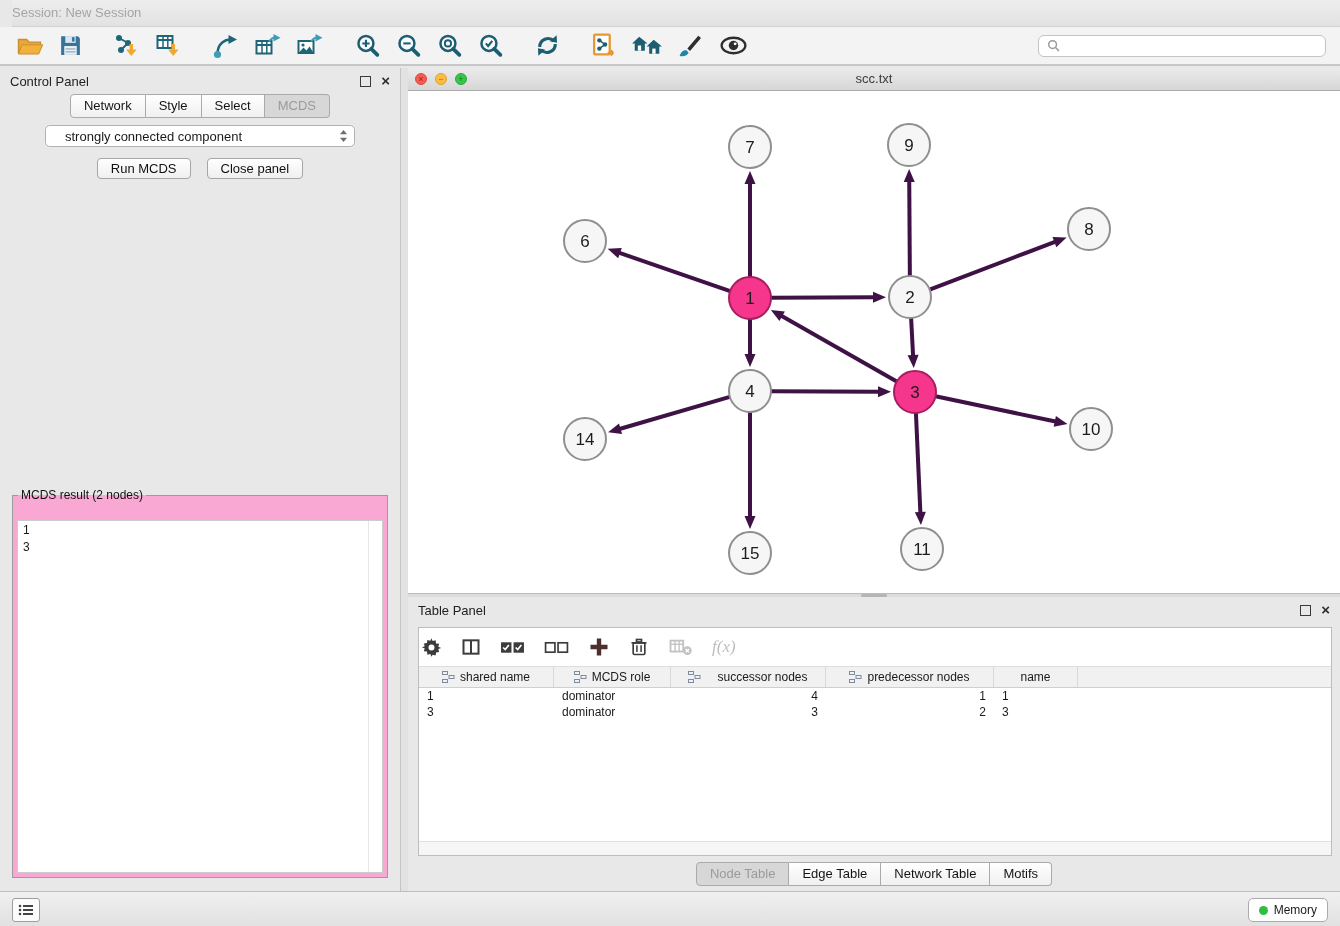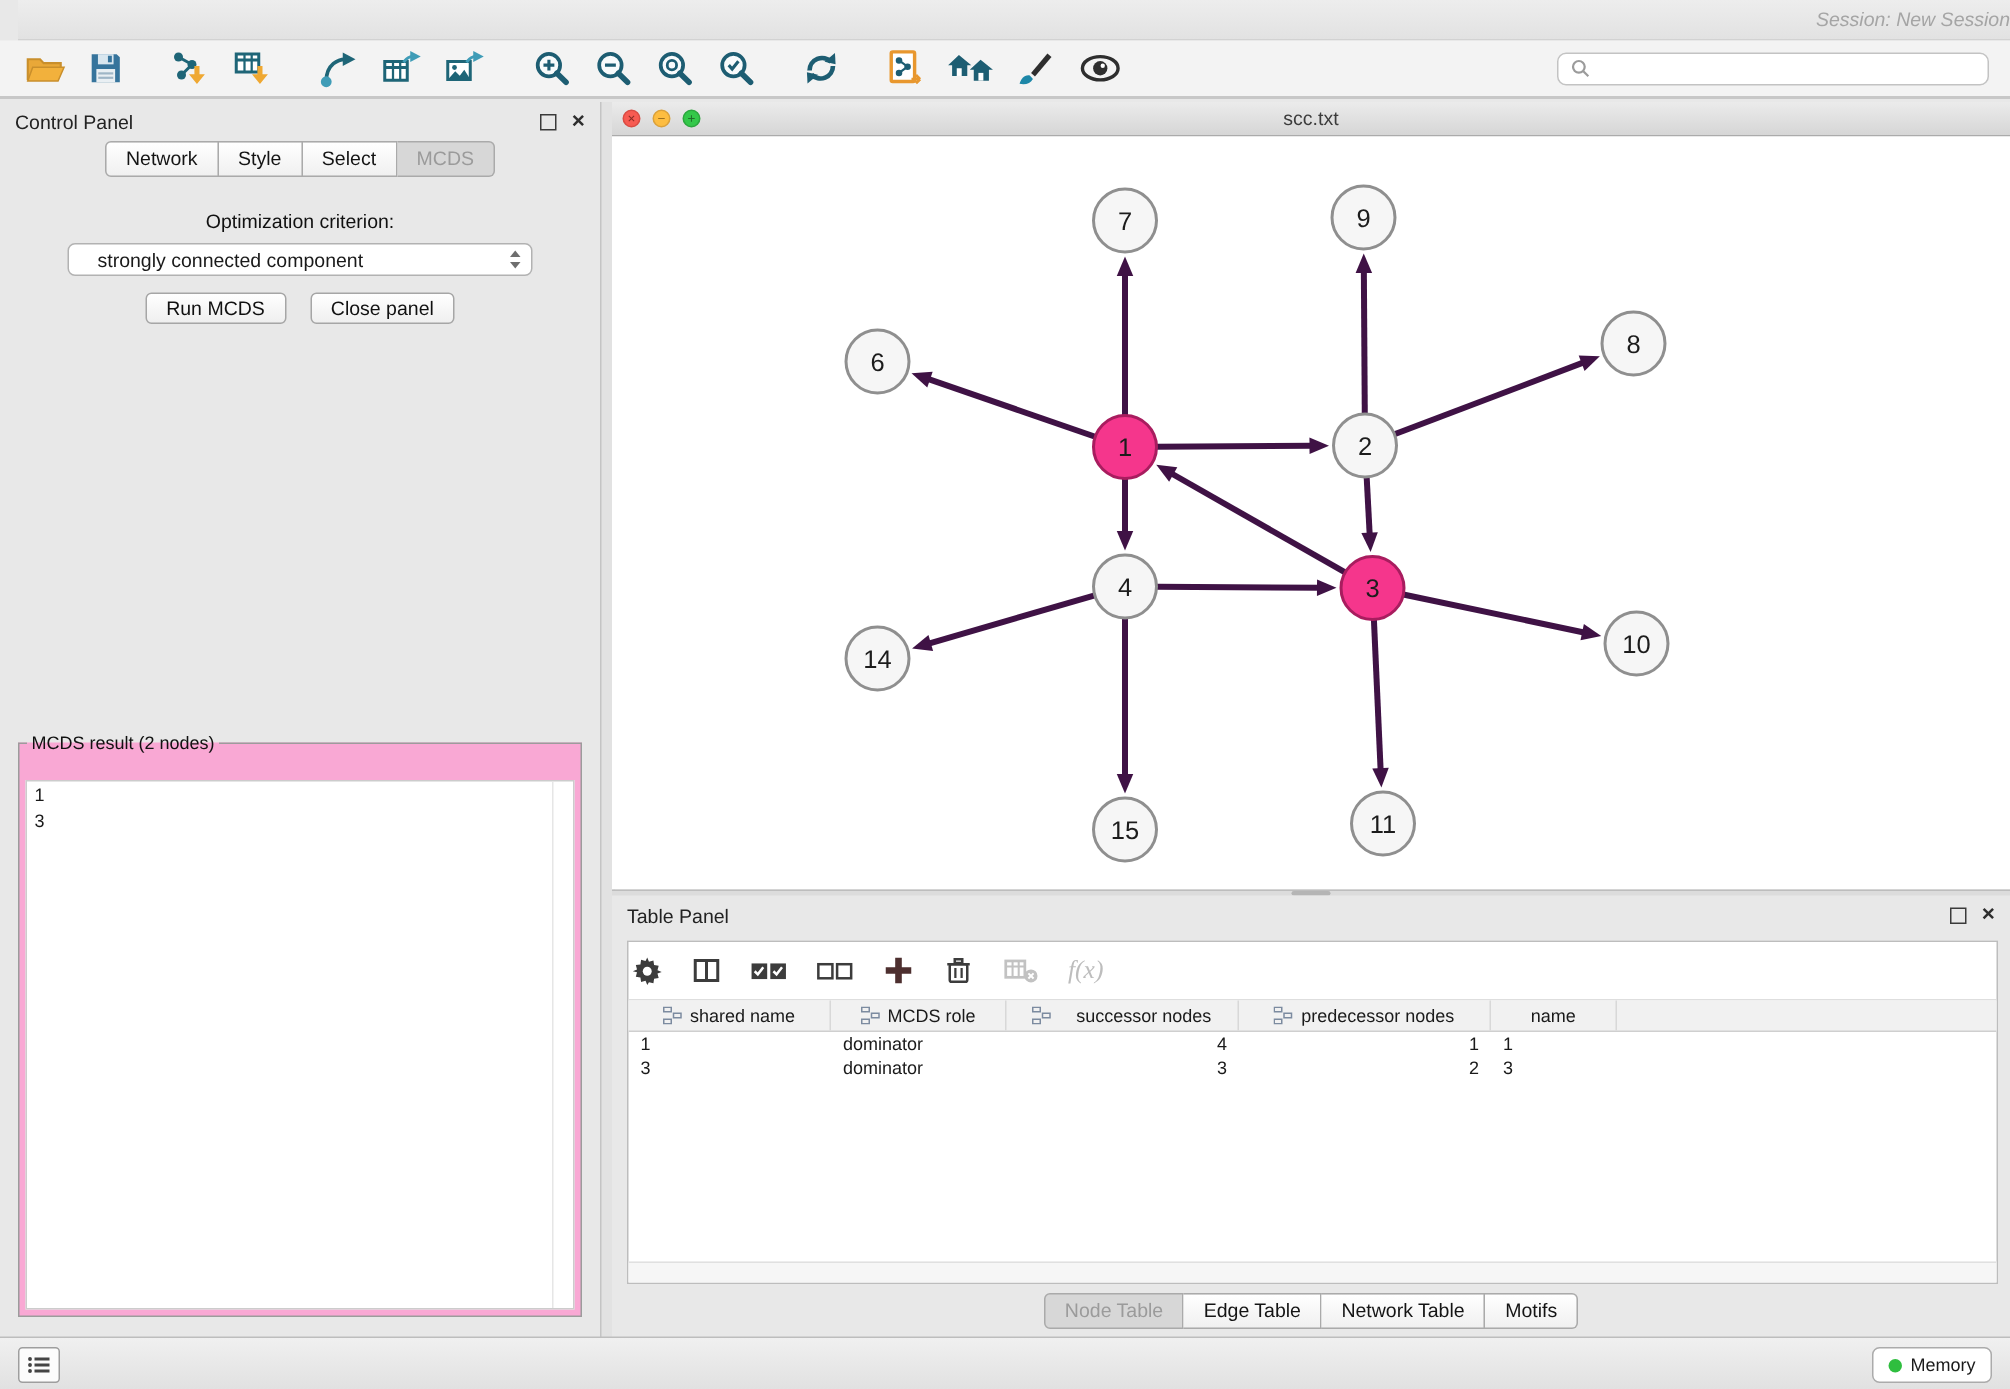--- a/index.html
+++ b/index.html
@@ -2,21 +2,21 @@
 <html><head>
 <meta charset="utf-8">
 <style>
   html,body{margin:0;padding:0;background:#cfcfcf;}
   .window{position:relative;width:1340px;height:926px;background:#e8e8e8;overflow:hidden;
           font-family:"Liberation Sans",sans-serif;color:#1a1a1a;}
 
   
   .titlebar{position:absolute;top:0;left:12px;right:0;height:26px;
             background:linear-gradient(#ededed,#e2e2e2);border-bottom:1px solid #d2d2d2;
-            text-align:right;line-height:26px;font-size:13px;color:#a5a5a5;font-style:italic;}
+            text-align:left;line-height:26px;font-size:13px;color:#a5a5a5;}
   .main-toolbar{position:absolute;top:27px;left:0;right:0;height:39px;background:#f3f3f3;
                 border-bottom:2px solid #c7c7c7;display:flex;align-items:center;padding:0 14px;box-sizing:border-box;}
   .grp{display:flex;align-items:center;gap:10px;margin-right:26px;}
   .tbtn{background:transparent;border:none;padding:2px;display:flex;align-items:center;justify-content:center;cursor:pointer;}
   .search-box{margin-left:auto;width:288px;height:22px;background:#fff;border:1px solid #c3c3c3;border-radius:6px;
               display:flex;align-items:center;gap:6px;padding:0 8px;box-sizing:border-box;}
   .search-box input{border:none;outline:none;flex:1;font-size:12px;font-family:"Liberation Sans",sans-serif;background:transparent;}
 
   
   .control-panel{position:absolute;left:0;top:68px;width:400px;bottom:34px;background:#e8e8e8;}
@@ -249,21 +249,20 @@
       <span class="spacer"></span>
       <span class="winbtn"></span>
       <span class="closebtn">×</span>
     </div>
     <div class="seg">
       <span class="tab">Network</span>
       <span class="tab">Style</span>
       <span class="tab">Select</span>
       <span class="tab active">MCDS</span>
     </div>
-    <div class="opt-label">Optimization criterion:</div>
     <div class="combo">
       <span class="clabel">strongly connected component</span>
       <svg width="9" height="14" viewBox="0 0 9 14">
         <path d="M4.5 1 L8 5.3 H1 Z" fill="#6e6e6e"></path>
         <path d="M4.5 13 L1 8.7 H8 Z" fill="#6e6e6e"></path>
       </svg>
     </div>
     <div class="btnrow">
       <button class="btn">Run MCDS</button>
       <button class="btn">Close panel</button>

